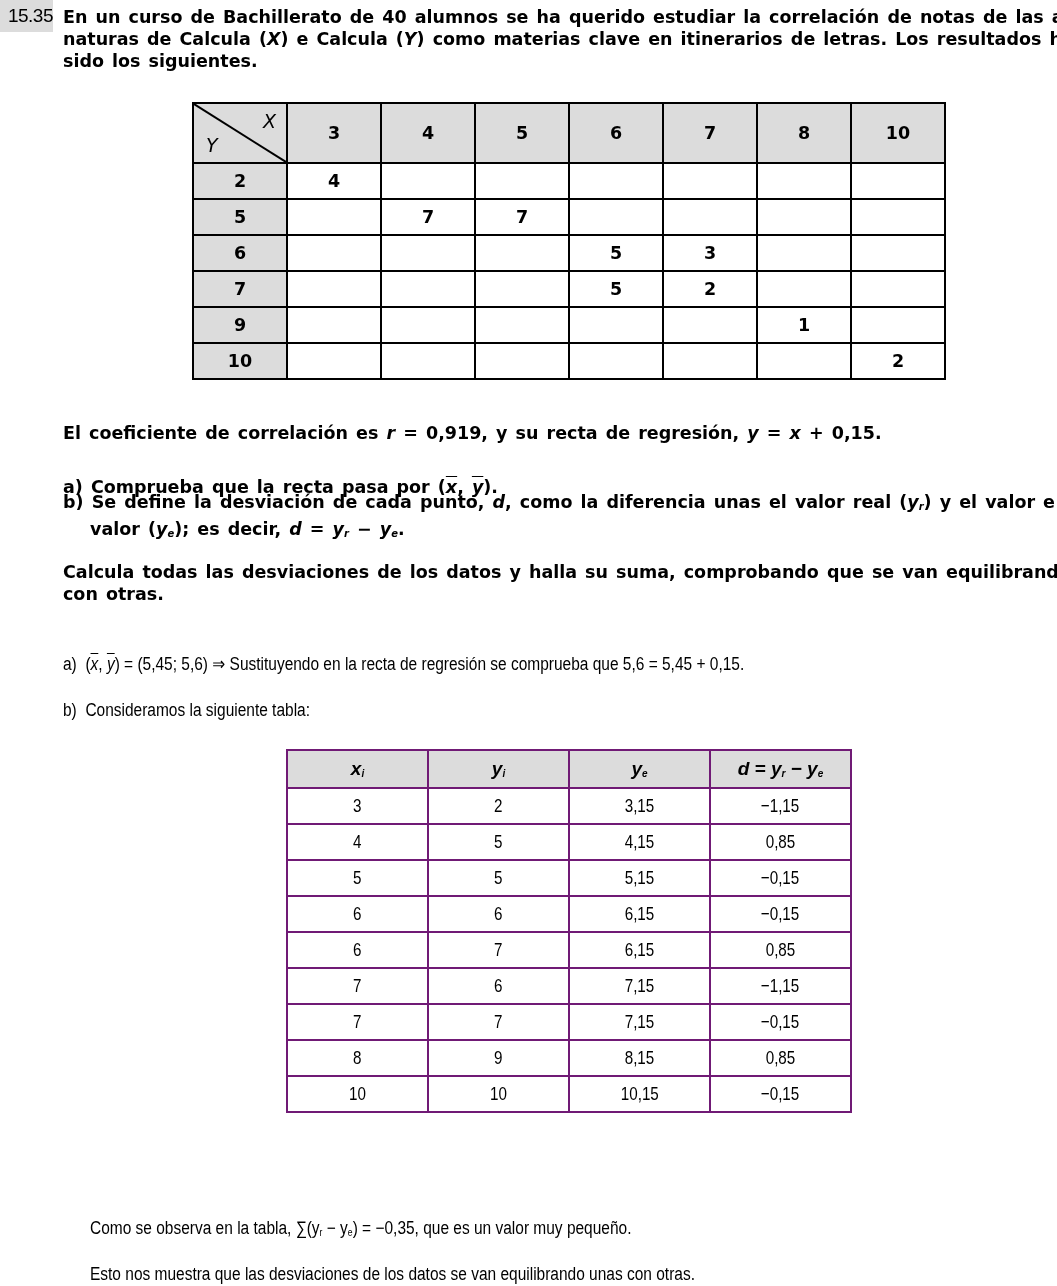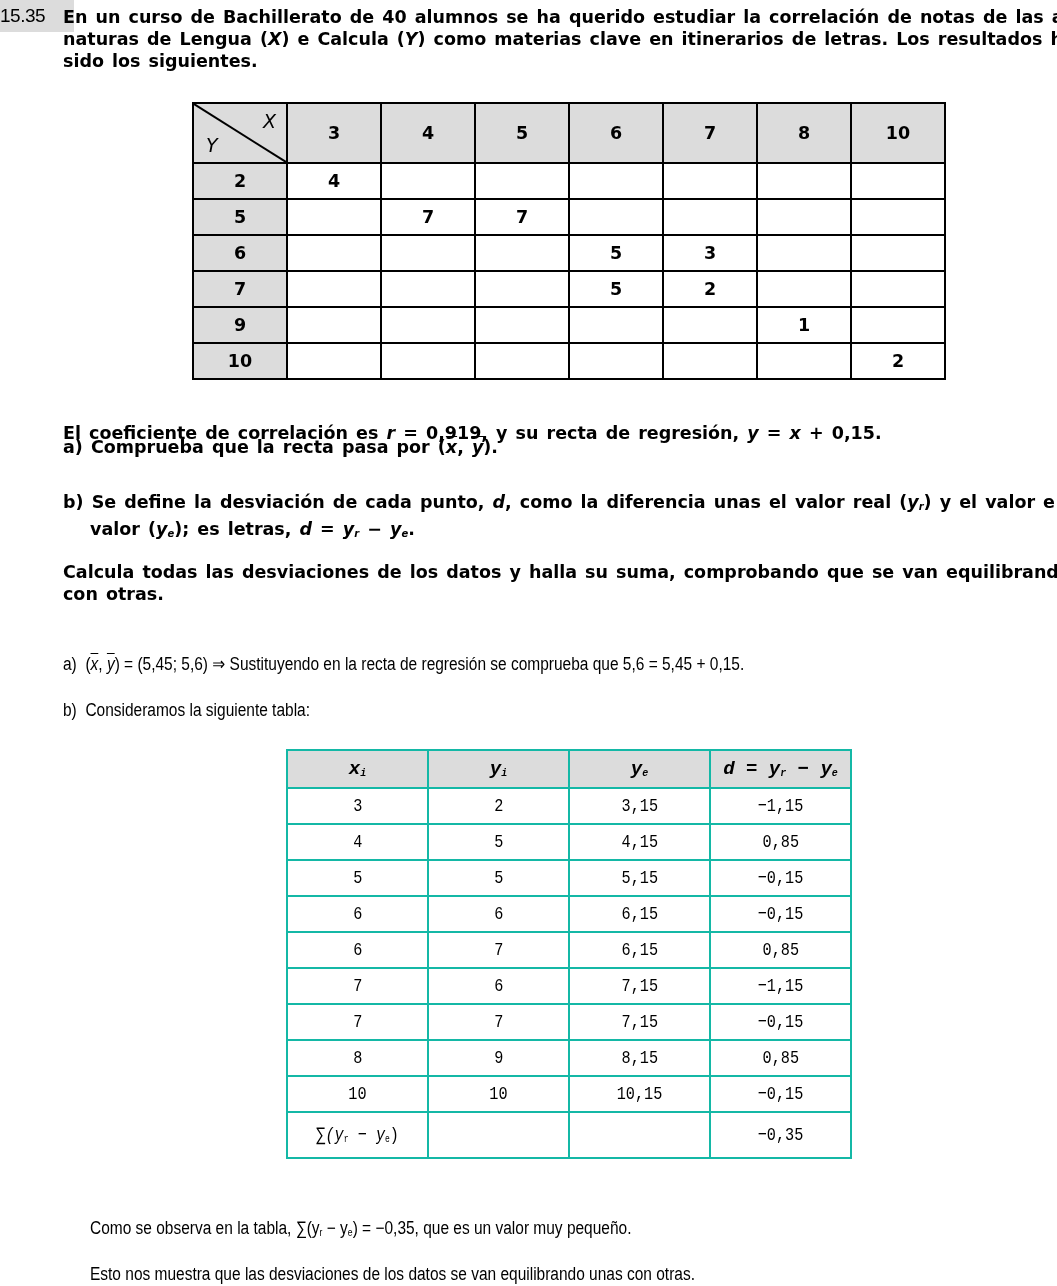--- a/index.html
+++ b/index.html
@@ -2,23 +2,23 @@
 <html><head>
 <meta charset="utf-8">
 <style>
   html, body { margin: 0; padding: 0; background: #ffffff; }
   body {
     width: 1057px; height: 1286px; position: relative; overflow: hidden;
     font-family: "DejaVu Sans", sans-serif; color: #000;
   }
   .abs { position: absolute; }
   .badge {
-    left: 0; top: 0; width: 74px; height: 32px; background: #dcdcdc;
+    left: 0; top: 0; width: 53px; height: 32px; background: #dcdcdc;
     font-family: "Liberation Sans Narrow", "Liberation Sans", sans-serif;
-    font-size: 19px; line-height: 32px; text-align: left; letter-spacing: -0.5px;
+    font-size: 19px; line-height: 32px; text-align: right; letter-spacing: -0.5px;
   }
   .stmt {
     left: 63px; top: 6px; width: 1060px;
     font-weight: bold; font-size: 17.5px; line-height: 22px;
     word-spacing: 2px; white-space: nowrap;
   }
   .stmt div { white-space: nowrap; }
   i { font-style: italic; }
 
   
@@ -34,37 +34,37 @@
   .corner svg { position: absolute; left: 0; top: 0; width: 100%; height: 100%; }
   .corner .cx { position: absolute; right: 10px; top: 6px; font-style: italic; font-weight: normal; font-size: 19px; }
   .corner .cy { position: absolute; left: 12px; bottom: 6px; font-style: italic; font-weight: normal; font-size: 19px; }
 
   .bold-line { font-weight: bold; font-size: 17.5px; line-height: 22px; white-space: nowrap; word-spacing: 2px; }
   .ans { font-family: "Liberation Sans Narrow", "Liberation Sans", sans-serif; font-size: 18px; line-height: 22px; white-space: nowrap; transform: scaleX(0.86); transform-origin: left center; }
 
   
   .dt { left: 286px; top: 749px; }
   .dt td {
-    border: 2px solid #14b8a6; height: 34px; text-align: center; padding: 0;
-    font-family: Liberation Mono, monospace; font-size: 19px;
+    border: 2px solid #701a75; height: 34px; text-align: center; padding: 0;
+    font-family: Liberation Sans, sans-serif; font-size: 19px;
   }
   .dt td span.n { display: inline-block; transform: scaleX(0.8); }
   .dt tr.hdr td { background: #dcdcdc; font-weight: bold; font-style: italic; height: 36px; }
   .dt tr.sum td { height: 44px; }
   sub { font-size: 10px; vertical-align: -2px; }
   .ovl { text-decoration: overline; }
 </style>
 </head>
 <body>
 
 <div class="abs badge">15.35</div>
 
 <div class="abs stmt">
   <div>En un curso de Bachillerato de 40 alumnos se ha querido estudiar la correlación de notas de las as</div>
-  <div><span>naturas de Lengua (</span><i>X</i><span>) e Calcula (</span><i>Y</i><span>) como materias clave en itinerarios de letras. Los resultados h</span></div>
+  <div><span>naturas de Calcula (</span><i>X</i><span>) e Calcula (</span><i>Y</i><span>) como materias clave en itinerarios de letras. Los resultados h</span></div>
   <div>sido los siguientes.</div>
 </div>
 
 <table class="abs ct">
   <colgroup>
     <col style="width:94px">
       <col style="width:94px">
       <col style="width:94px">
       <col style="width:94px">
       <col style="width:94px">
@@ -147,25 +147,25 @@
     <td></td>
     <td></td>
     <td></td>
     <td>2</td>
   </tr>
 </tbody>
   </table>
 
 <div class="abs bold-line" style="left:63px; top:422px;"><span>El coeficiente de correlación es </span><i>r</i><span> = 0,919, y su recta de regresión, </span><i>y</i><span> = </span><i>x</i><span> + 0,15.</span></div>
 
-<div class="abs bold-line" style="left:63px; top:436px;"><span>a)</span> <span>Comprueba que la recta pasa por (</span><i class="ovl">x</i><span>, </span><i class="ovl">y</i><span>).</span></div>
+<div class="abs bold-line" style="left:63px; top:476px;"><span>a)</span> <span>Comprueba que la recta pasa por (</span><i class="ovl">x</i><span>, </span><i class="ovl">y</i><span>).</span></div>
 
 <div class="abs bold-line" style="left:63px; top:491px;">
   <div><span>b)</span> <span>Se define la desviación de cada punto, </span><i>d</i><span>, como la diferencia unas el valor real (</span><i>y</i><sub><i>r</i></sub><span>) y el valor e</span></div>
-  <div style="padding-left:27px;"><span>valor (</span><i>y</i><sub><i>e</i></sub><span>); es letras, </span><i>d = y</i><sub><i>r</i></sub><i> − y</i><sub><i>e</i></sub><span>.</span></div>
+  <div style="padding-left:27px;"><span>valor (</span><i>y</i><sub><i>e</i></sub><span>); es decir, </span><i>d = y</i><sub><i>r</i></sub><i> − y</i><sub><i>e</i></sub><span>.</span></div>
 </div>
 
 <div class="abs bold-line" style="left:63px; top:561px;">
   <div>Calcula todas las desviaciones de los datos y halla su suma, comprobando que se van equilibrando un</div>
   <div>con otras.</div>
 </div>
 
 <div class="abs ans" style="left:63px; top:653px;"><span>a)</span>&nbsp; <span>(</span><i class="ovl">x</i><span>, </span><i class="ovl">y</i><span>) = (5,45; 5,6) ⇒ Sustituyendo en la recta de regresión se comprueba que 5,6 = 5,45 + 0,15.</span></div>
 
 <div class="abs ans" style="left:63px; top:699px;"><span>b)</span>&nbsp; <span>Consideramos la siguiente tabla:</span></div>
@@ -231,23 +231,17 @@
         <td><span class="n">9</span></td>
         <td><span class="n">8,15</span></td>
         <td><span class="n">0,85</span></td>
       </tr>
   <tr>
         <td><span class="n">10</span></td>
         <td><span class="n">10</span></td>
         <td><span class="n">10,15</span></td>
         <td><span class="n">−0,15</span></td>
       </tr>
-  <tr class="sum">
-    <td><span class="n"><i>∑(y</i><sub>r</sub><i> − y</i><sub>e</sub><span>)</span></span></td>
-    <td></td>
-    <td></td>
-    <td><span class="n">−0,35</span></td>
-  </tr>
 </tbody>
   </table>
 
 <div class="abs ans" style="left:90px; top:1217px;"><span>Como se observa en la tabla, ∑(y</span><sub>r</sub><span> − y</span><sub>e</sub><span>) = −0,35, que es un valor muy pequeño.</span></div>
 <div class="abs ans" style="left:90px; top:1263px;">Esto nos muestra que las desviaciones de los datos se van equilibrando unas con otras.</div>
 
 </body></html>

